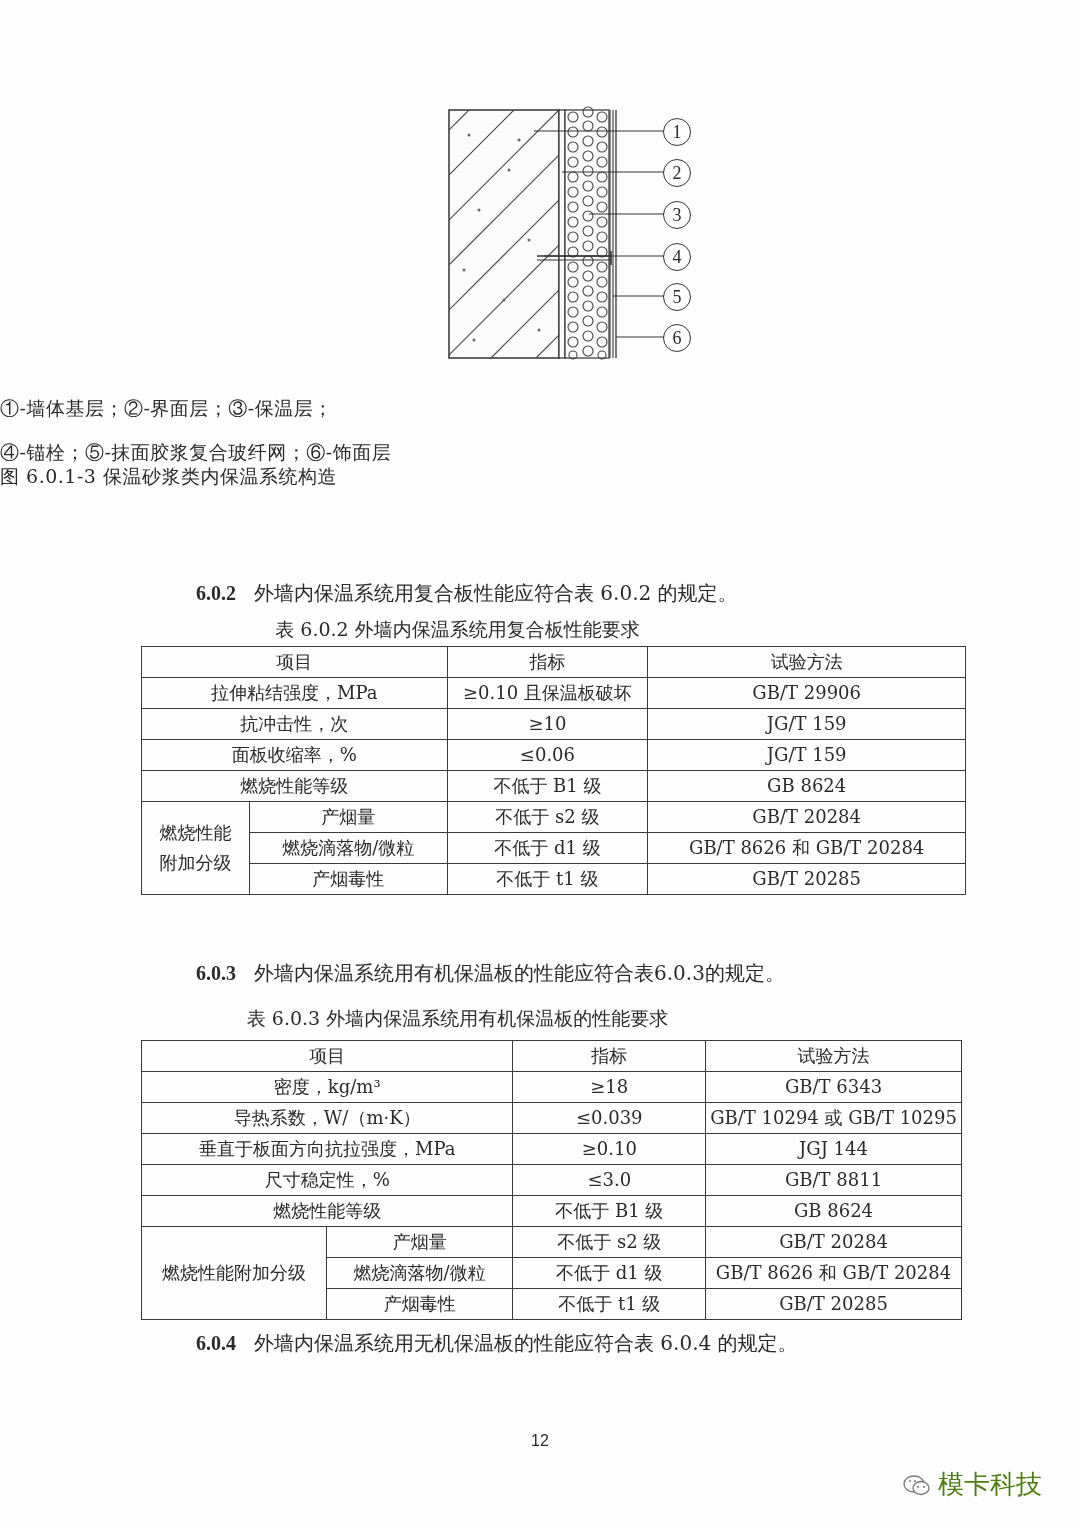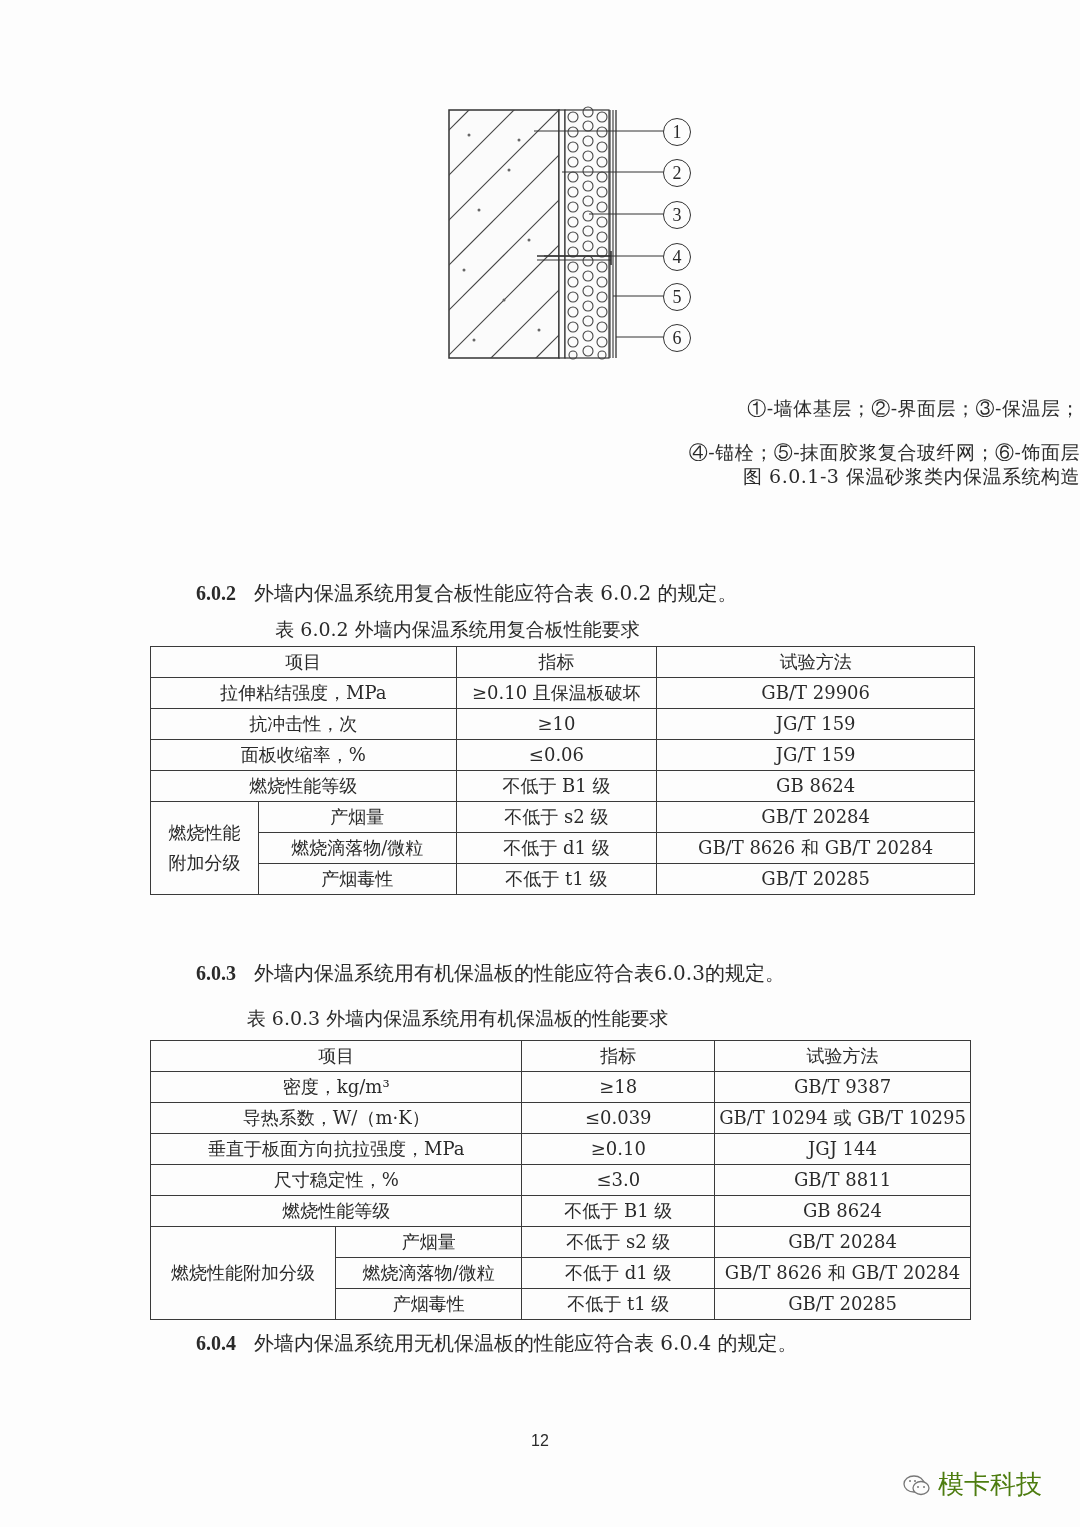--- a/index.html
+++ b/index.html
@@ -5,27 +5,27 @@
   html, body { margin:0; padding:0; }
   body {
     width:1080px; height:1527px; position:relative; overflow:hidden;
     background:#fdfdfd;
     font-family:"DejaVu Serif","Liberation Serif",serif;
     color:#2a2a2a;
   }
   .abs { position:absolute; }
   
   .figure { left:449px; top:110px; width:170px; height:248px; }
-  .fig-caption-line { left:0; width:1080px; text-align:right; font-size:19px; letter-spacing:0.5px; }
+  .fig-caption-line { left:0; width:1080px; text-align:left; font-size:19px; letter-spacing:0.5px; }
   .callout { position:absolute; width:26px; height:26px; border:1.5px solid #333; border-radius:50%;
     font-size:18px; line-height:26px; text-align:center; background:#fdfdfd; font-family:"Liberation Serif",serif; }
   .clause { left:152px; font-size:20px; }
   .clause .num { font-weight:bold; font-family:"Liberation Serif",serif; margin-right:18px;margin-left:44px; }
   .tcaption { left:0; width:915px; text-align:center; font-size:19px; }
-  table { border-collapse:collapse; position:absolute; font-size:18px;margin-left:9px; }
+  table { border-collapse:collapse; position:absolute; font-size:18px; }
   td { border:1.6px solid #3a3a3a; text-align:center; padding:0; height:30px; line-height:30px; white-space:nowrap; }
   .pnum { left:0; width:1080px; text-align:center; font-size:16px; top:1432px; font-family:Liberation Sans, sans-serif; }
   .wm { left:902px; top:1467px; font-size:26px; color:#4d7c0f; font-family:"DejaVu Sans",sans-serif; }
   .wm-icon { display:inline-block; width:30px; height:26px; vertical-align:middle; margin-right:6px; }
 </style>
 </head>
 <body>
 
 <div class="abs figure">
   <svg width="240" height="260" viewBox="0 0 240 260" style="position:absolute;left:0;top:0;overflow:visible">
@@ -217,21 +217,21 @@
     </colgroup>
   <tbody>
       <tr>
     <td colspan="2">项目</td>
     <td>指标</td>
     <td>试验方法</td>
   </tr>
   <tr>
     <td colspan="2">密度，kg/m³</td>
     <td>≥18</td>
-    <td>GB/T 9387</td>
+    <td>GB/T 6343</td>
   </tr>
   <tr>
     <td colspan="2">导热系数，W/（m·K）</td>
     <td>≤0.039</td>
     <td>GB/T 10294 或 GB/T 10295</td>
   </tr>
   <tr>
     <td colspan="2">垂直于板面方向抗拉强度，MPa</td>
     <td>≥0.10</td>
     <td>JGJ 144</td>

